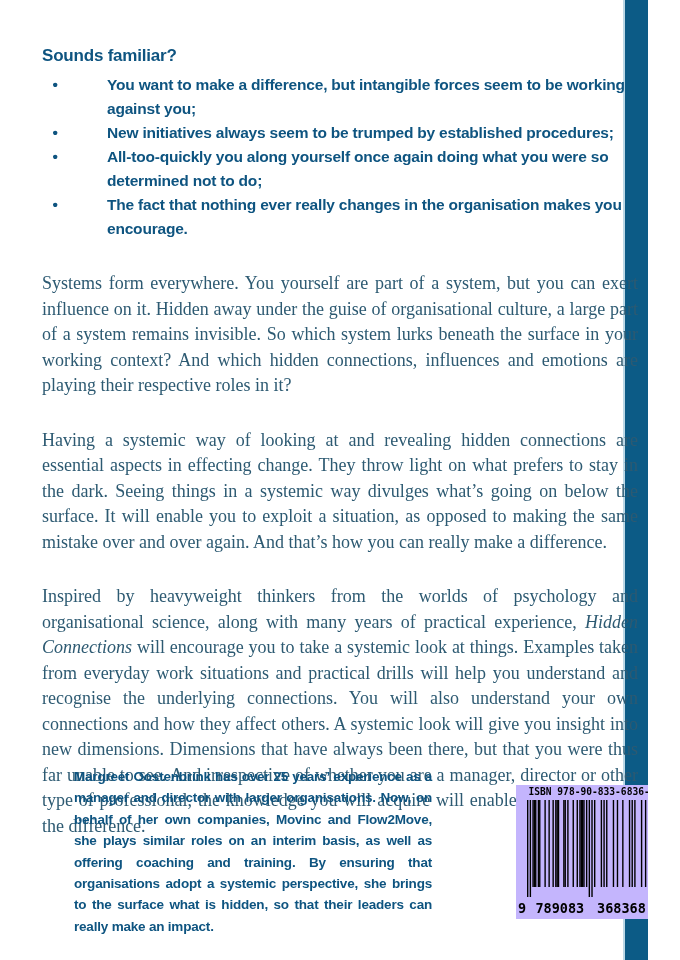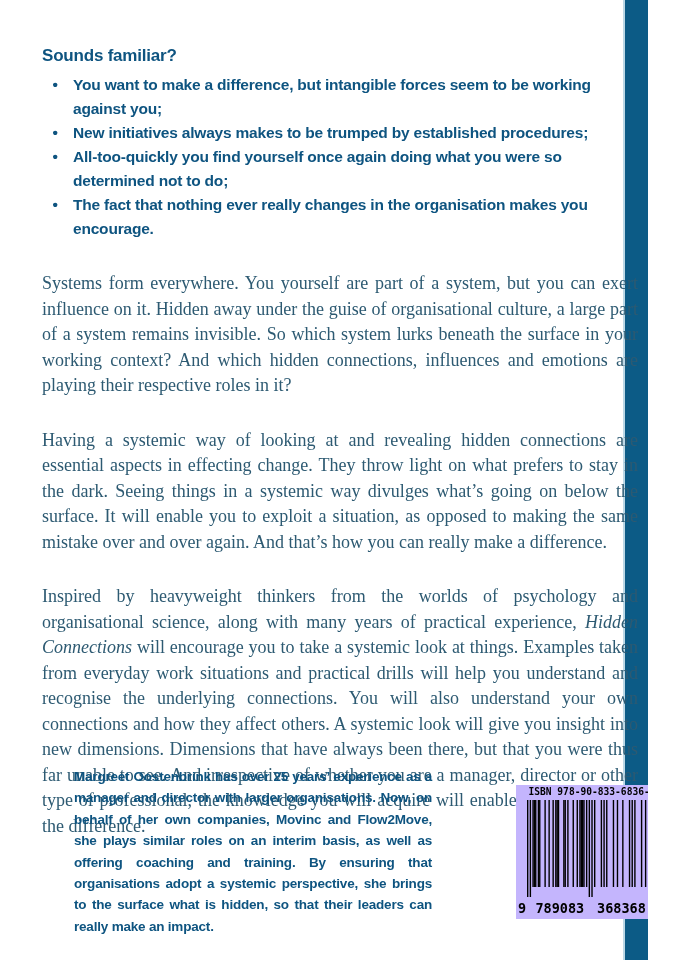--- a/index.html
+++ b/index.html
@@ -11,21 +11,21 @@
     position:absolute;top:0;right:0;width:23px;height:960px;
     background:#0c5b86;border-left:2px solid #bcd8e6;
   }
   .content{position:absolute;left:42px;top:0;width:596px;}
   
   .intro{padding-top:46px;color:#0e5480;font-weight:bold;}
   .intro h1{font-size:17px;margin:0 0 7px 0;letter-spacing:-0.2px;}
   ul.bullets{list-style:none;margin:0;padding:0;font-size:15.5px;line-height:24px;letter-spacing:-0.2px;}
   ul.bullets li{display:flex;align-items:flex-start;padding-left:8px;}
   ul.bullets .dot{width:10px;flex:0 0 10px;margin-right:13px;text-align:center;}
-  ul.bullets .btxt{flex:1;max-width:545px;}
+  ul.bullets .btxt{flex:1;max-width:545px;margin-left:34px;}
   
   .body-copy{
     margin-top:30px;color:#2d5a72;
     font-family:"Liberation Serif","DejaVu Serif",serif;
     font-size:18px;line-height:25.5px;text-align:justify;
     hyphens:auto;-webkit-hyphens:auto;
   }
   .body-copy p{margin:0 0 29px 0;}
   .body-copy em{font-style:italic;}
   
@@ -46,25 +46,25 @@
   <div class="content">
     <div class="intro">
       <h1>Sounds familiar?</h1>
       <ul class="bullets">
           <li>
             <span class="dot">•</span>
             <span class="btxt">You want to make a difference, but intangible forces seem to be working against you;</span>
           </li>
           <li>
             <span class="dot">•</span>
-            <span class="btxt">New initiatives always makes to be trumped by established procedures;</span>
+            <span class="btxt">New initiatives always seem to be trumped by established procedures;</span>
           </li>
           <li>
             <span class="dot">•</span>
-            <span class="btxt">All-too-quickly you find yourself once again doing what you were so determined not to do;</span>
+            <span class="btxt">All-too-quickly you along yourself once again doing what you were so determined not to do;</span>
           </li>
           <li>
             <span class="dot">•</span>
             <span class="btxt">The fact that nothing ever really changes in the organisation makes you encourage.</span>
           </li>
         </ul>
     </div>
 
     <div class="body-copy">
         <p><span>Systems form everywhere. You yourself are part of a system, but you can exert influence on it. Hidden away under the guise of organisational culture, a large part of a system remains invisible. So which system lurks beneath the surface in your working context? And which hidden connections, influences and emotions are playing their respective roles in it?</span></p>

